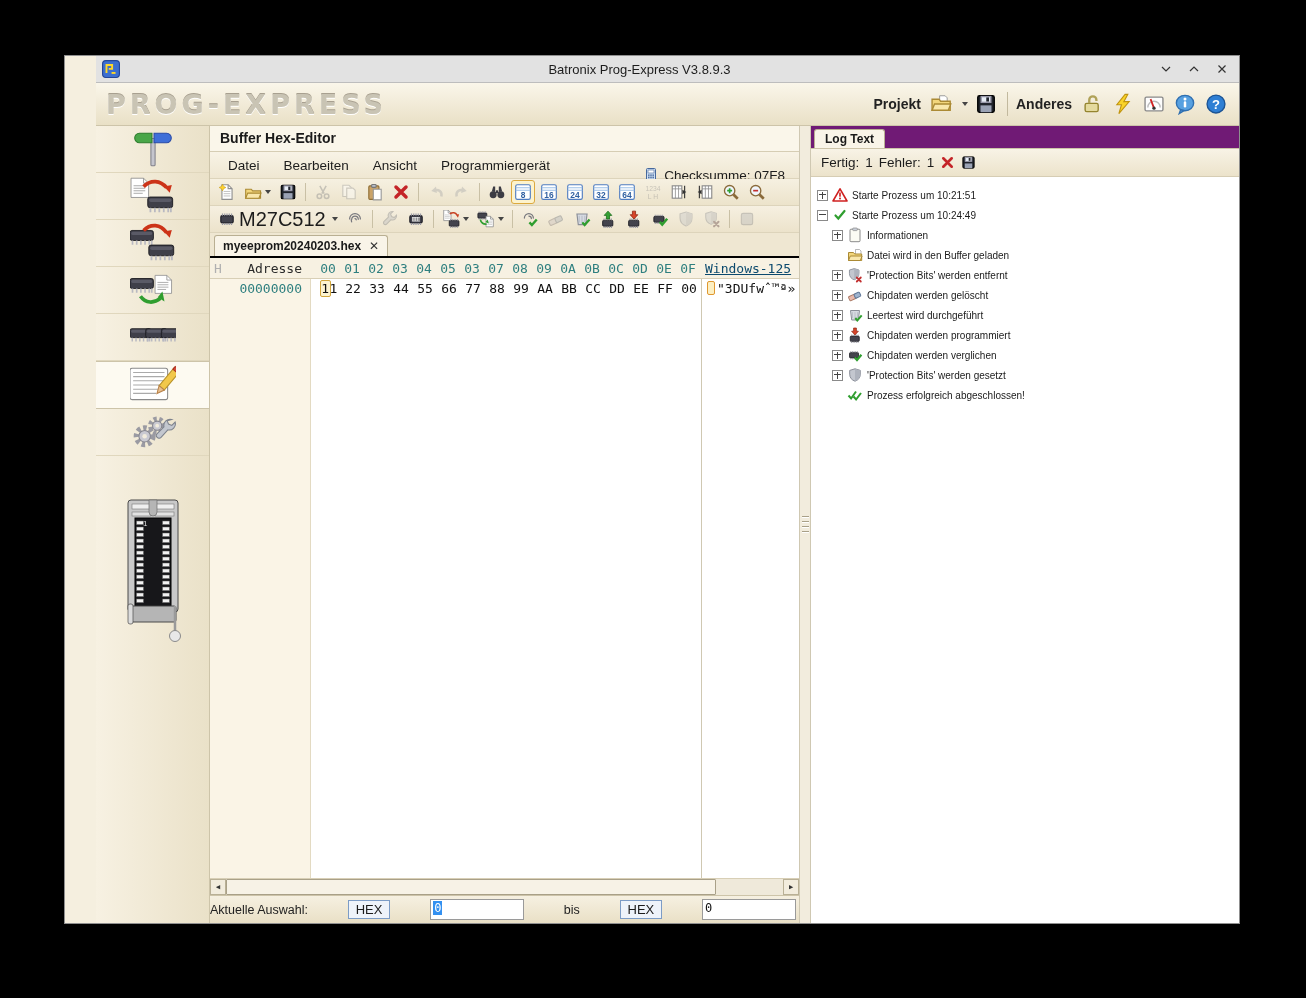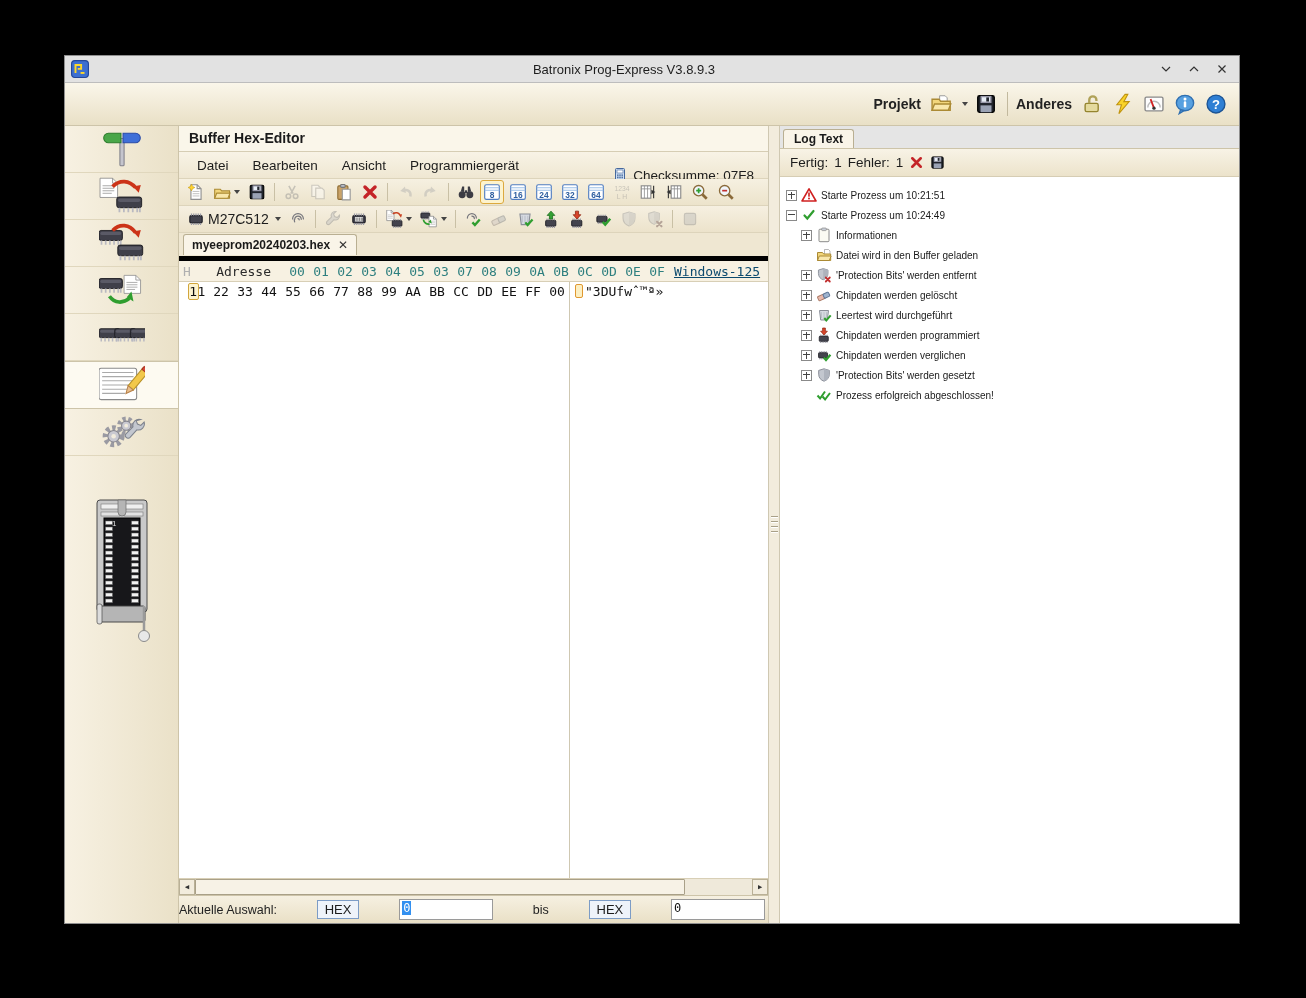--- a/index.html
+++ b/index.html
@@ -1,19 +1,19 @@
 <!DOCTYPE html>
 <html><head>
 <meta charset="utf-8">
 <style>
   html,body{margin:0;padding:0;}
   body{width:1306px;height:998px;background:#000;position:relative;overflow:hidden;
        font-family:"Liberation Sans","DejaVu Sans",sans-serif;-webkit-font-smoothing:antialiased;}
   .window{position:absolute;left:64px;top:55px;width:1176px;height:869px;
-          border:1px solid #8f8f8f;background:#f5efdf;box-sizing:border-box;display:flex;flex-direction:column;}
+          border:1px solid #8f8f8f;background:#f5efdf;box-sizing:border-box;display:flex;flex-direction:column;padding-left:31px;}
   
   .titlebar{height:26px;background:#e2e2e2;border-bottom:1px solid #bdbdbd;display:flex;align-items:center;
             padding:0 6px;flex:0 0 auto;}
   .titlebar .appicon{width:18px;height:18px;flex:0 0 auto;}
   .titlebar .title{flex:1;text-align:center;font-size:13px;color:#1d1d1d;}
   .wincontrols{display:flex;gap:14px;margin-right:4px;}
   .wincontrols span{width:14px;height:14px;display:inline-flex;align-items:center;justify-content:center;color:#333;}
   
   .brandbar{height:42px;background:linear-gradient(#faf6ea,#e9e0c6);border-bottom:1px solid #cdc4a9;
             display:flex;align-items:center;padding:0 10px;flex:0 0 auto;}
@@ -40,26 +40,26 @@
            border-bottom:1px solid #ddd4bb;padding:0 6px;}
   .menu-item{font-size:13.5px;color:#1c1c1c;padding:3px 12px;border-radius:3px;}
   .menubar .spacer{flex:1;}
   .checksum{display:flex;align-items:flex-end;gap:5px;font-size:13.5px;color:#1c1c1c;padding-right:8px;margin-top:20px;}
   .toolbar{height:26px;display:flex;align-items:center;background:linear-gradient(#f6f0e1,#ece3cb);
            border-bottom:1px solid #ddd4bb;padding:0 4px;}
   .tbtn{display:inline-flex;align-items:center;justify-content:center;padding:2px;margin:0 1px;
         border:1px solid transparent;border-radius:3px;}
   .tbtn.active{border-color:#dca93e;background:#fdf3cd;}
   .tbtn.disabled{opacity:.42;filter:grayscale(.8);}
-  .tbtn .tlabel{font-size:14px;color:#1c1c1c;margin:12px 3px;}
+  .tbtn .tlabel{font-size:20px;color:#1c1c1c;margin:12px 3px;}
   .caret{width:0;height:0;border-left:3.5px solid transparent;border-right:3.5px solid transparent;
          border-top:4px solid #444;margin-left:3px;}
   .tsep{width:1px;height:18px;background:#c9c0a5;margin:0 4px;}
   
-  .tabbar{height:23px;display:flex;align-items:center;background:#efe7d2;border-bottom:5px solid #000000;padding-left:4px;}
+  .tabbar{height:23px;display:flex;align-items:flex-end;background:#efe7d2;border-bottom:2px solid #000000;padding-left:4px;}
   .tab{display:flex;align-items:center;gap:8px;background:#f9f4e8;border:1px solid #b9af92;border-bottom:none;
        border-radius:3px 3px 0 0;padding:3px 8px 3px 8px;font-size:12px;font-weight:bold;color:#1a1a1a;}
   .tab .closex{font-size:12px;color:#333;line-height:10px;}
   
   .hexarea{flex:1;display:flex;flex-direction:column;min-height:0;background:#fff;
            font-family:"DejaVu Sans Mono","Liberation Mono",monospace;font-size:13px;}
   .hexhead{height:20px;display:flex;background:#f7f1e2;border-bottom:1px solid #d8cfb6;align-items:center;flex:0 0 auto;}
   .hexbody{flex:1;display:flex;min-height:0;}
   .addr-col{width:100px;flex:0 0 auto;background:#faf4e6;border-right:1px solid #e3dac2;}
   .bytes-col{width:390px;flex:0 0 auto;}
@@ -91,21 +91,21 @@
   .hexbtn{border:1px solid #7c9cc6;background:#eef3fa;color:#1c1c1c;font-size:13px;padding:1px 7px;border-radius:0;}
   .selfield{width:88px;height:17px;border:1px solid #9a9a9a;background:#fff;font-size:12px;
             font-family:"DejaVu Sans Mono",monospace;padding:1px 2px;color:#111;}
   .selfield .selhl{background:#3390f0;color:#fff;padding:0 1px;}
   
   .splitter{width:10px;flex:0 0 auto;background:#f2ecdd;border-left:1px solid #cfc8b2;border-right:1px solid #cfc8b2;
             display:flex;flex-direction:column;align-items:center;justify-content:center;gap:3px;}
   .splitter i{display:block;width:7px;height:1px;background:#a9a088;border-bottom:1px solid #fff;}
   
   .logpanel{flex:1;display:flex;flex-direction:column;background:#fff;min-width:0;}
-  .logtabs{height:22px;background:#e5e5e5;border-bottom:1px solid #cdc4a9;display:flex;align-items:flex-end;padding-left:3px;flex:0 0 auto;}
+  .logtabs{height:22px;background:#701a75;border-bottom:1px solid #cdc4a9;display:flex;align-items:flex-end;padding-left:3px;flex:0 0 auto;}
   .logtab{background:#f9f4e8;border:1px solid #b9af92;border-bottom:none;border-radius:3px 3px 0 0;
           font-size:12px;font-weight:bold;color:#1a1a1a;padding:2px 10px;}
   .logstatus{height:27px;background:linear-gradient(#f8f3e6,#ece3cb);border-bottom:1px solid #d6cdb4;
              display:flex;align-items:center;gap:6px;padding-left:10px;font-size:13.5px;color:#1c1c1c;flex:0 0 auto;}
   .logtree{flex:1;overflow:hidden;padding:8px 4px 4px 6px;font-size:10px;color:#1a1a1a;}
   .lrow{display:flex;align-items:center;height:20px;gap:4px;white-space:nowrap;}
   .lrow.child{margin-left:15px;}
   .expander{width:9px;height:9px;border:1px solid #8a8a8a;background:#fff;position:relative;flex:0 0 auto;}
   .expander::before{content:"";position:absolute;left:1px;right:1px;top:3.5px;height:1px;background:#444;}
   .expander.plus::after{content:"";position:absolute;top:1px;bottom:1px;left:3.5px;width:1px;background:#444;}
@@ -140,20 +140,21 @@
         </span>
       <span>
           <svg viewBox="0 0 12 12" width="12" height="12">
             <path d="M2.5 2.5l7 7M9.5 2.5l-7 7" stroke="#333" stroke-width="1.2"></path>
           </svg>
         </span>
     </span>
   </div>
 
   <div class="brandbar">
+    <span class="brand">PROG-EXPRESS</span>
     <span class="spacer"></span>
     <span class="hgroup">
       <span class="hlabel">Projekt</span>
       <span class="hbtn" id="ic-open-project">
           <span>
             <svg viewBox="0 0 16 16" width="22" height="22">
               <g transform="translate(0,-1)">
                 <path d="M7 3h4l1.5 1.5V10H7z" fill="#fff" stroke="#999" stroke-width=".7"></path>
                 <path d="M1.5 5.5h5l1.2 1.5h7v6.5H1.5z" fill="#f2d67c" stroke="#ab8a34"></path>
                 <path d="M1.5 13.5l1.8-4.5h11.8l-1.8 4.5z" fill="#f9e7ab" stroke="#ab8a34"></path>
@@ -790,20 +791,23 @@
               <span class="h-byte">0A</span>
               <span class="h-byte">0B</span>
               <span class="h-byte">0C</span>
               <span class="h-byte">0D</span>
               <span class="h-byte">0E</span>
               <span class="h-byte">0F</span>
             </span>
           <span class="h-ascii">Windows-125</span>
         </div>
         <div class="hexbody">
+          <div class="addr-col">
+            <div class="addr-val">00000000</div>
+          </div>
           <div class="bytes-col">
             <div class="byte-row" id="byterow">
                 <span class="byte"><span class="nibble-cursor">1</span>1</span>
                 <span class="byte">22</span>
                 <span class="byte">33</span>
                 <span class="byte">44</span>
                 <span class="byte">55</span>
                 <span class="byte">66</span>
                 <span class="byte">77</span>
                 <span class="byte">88</span>

